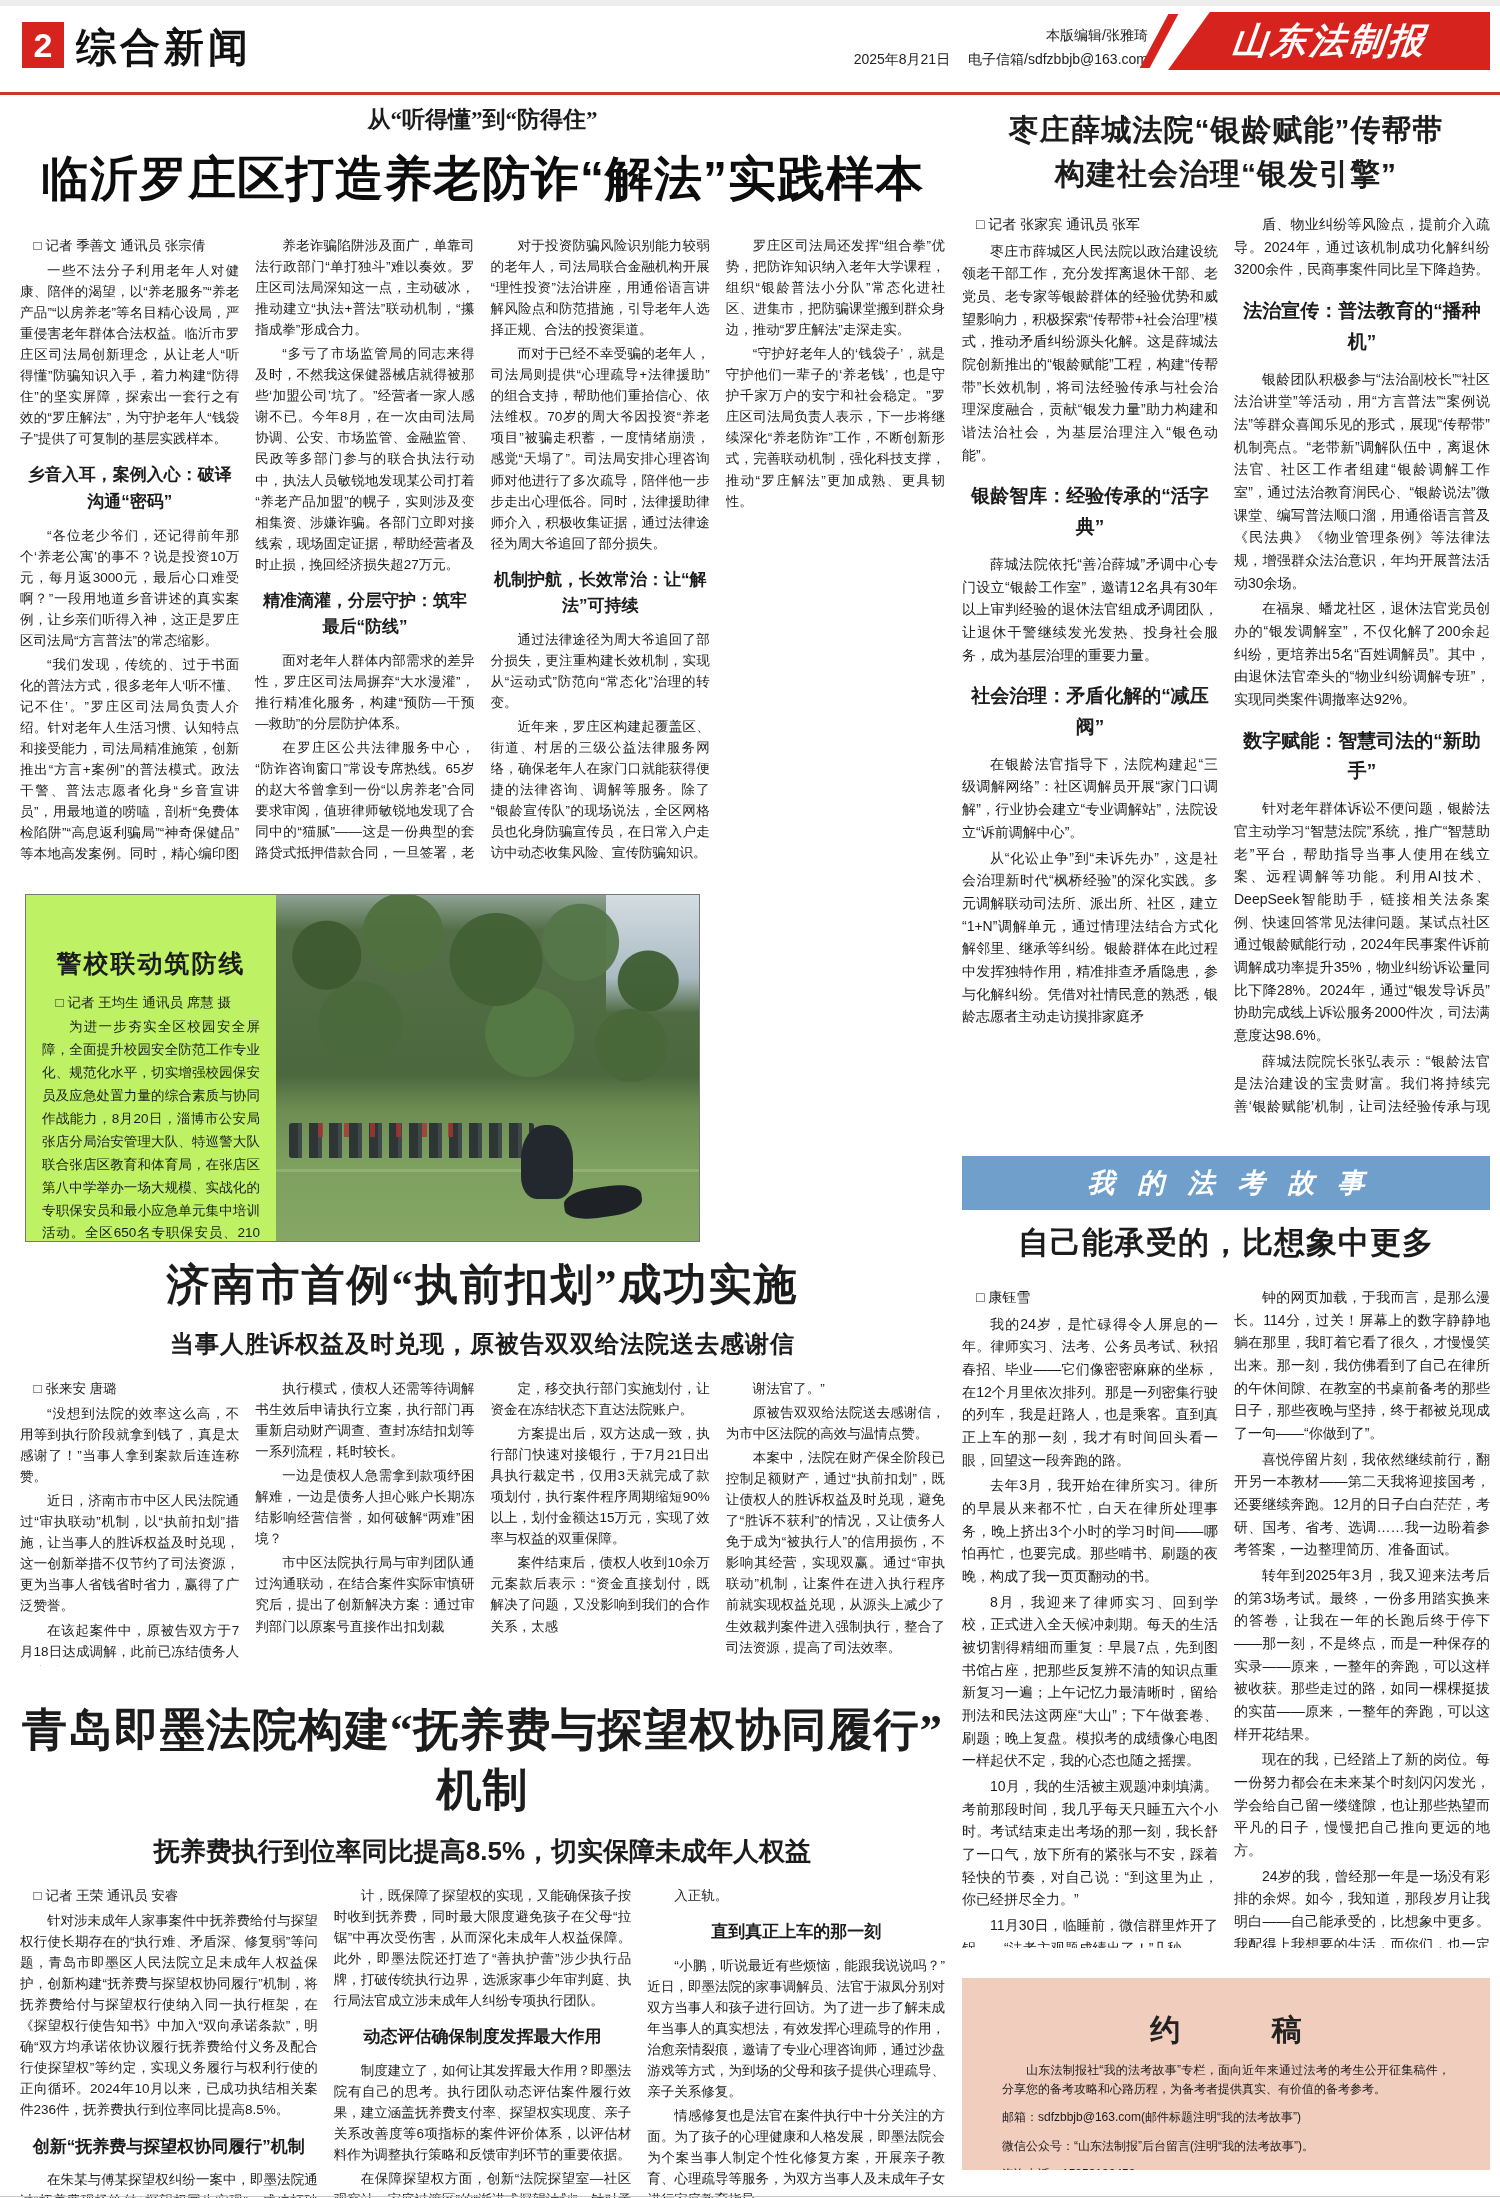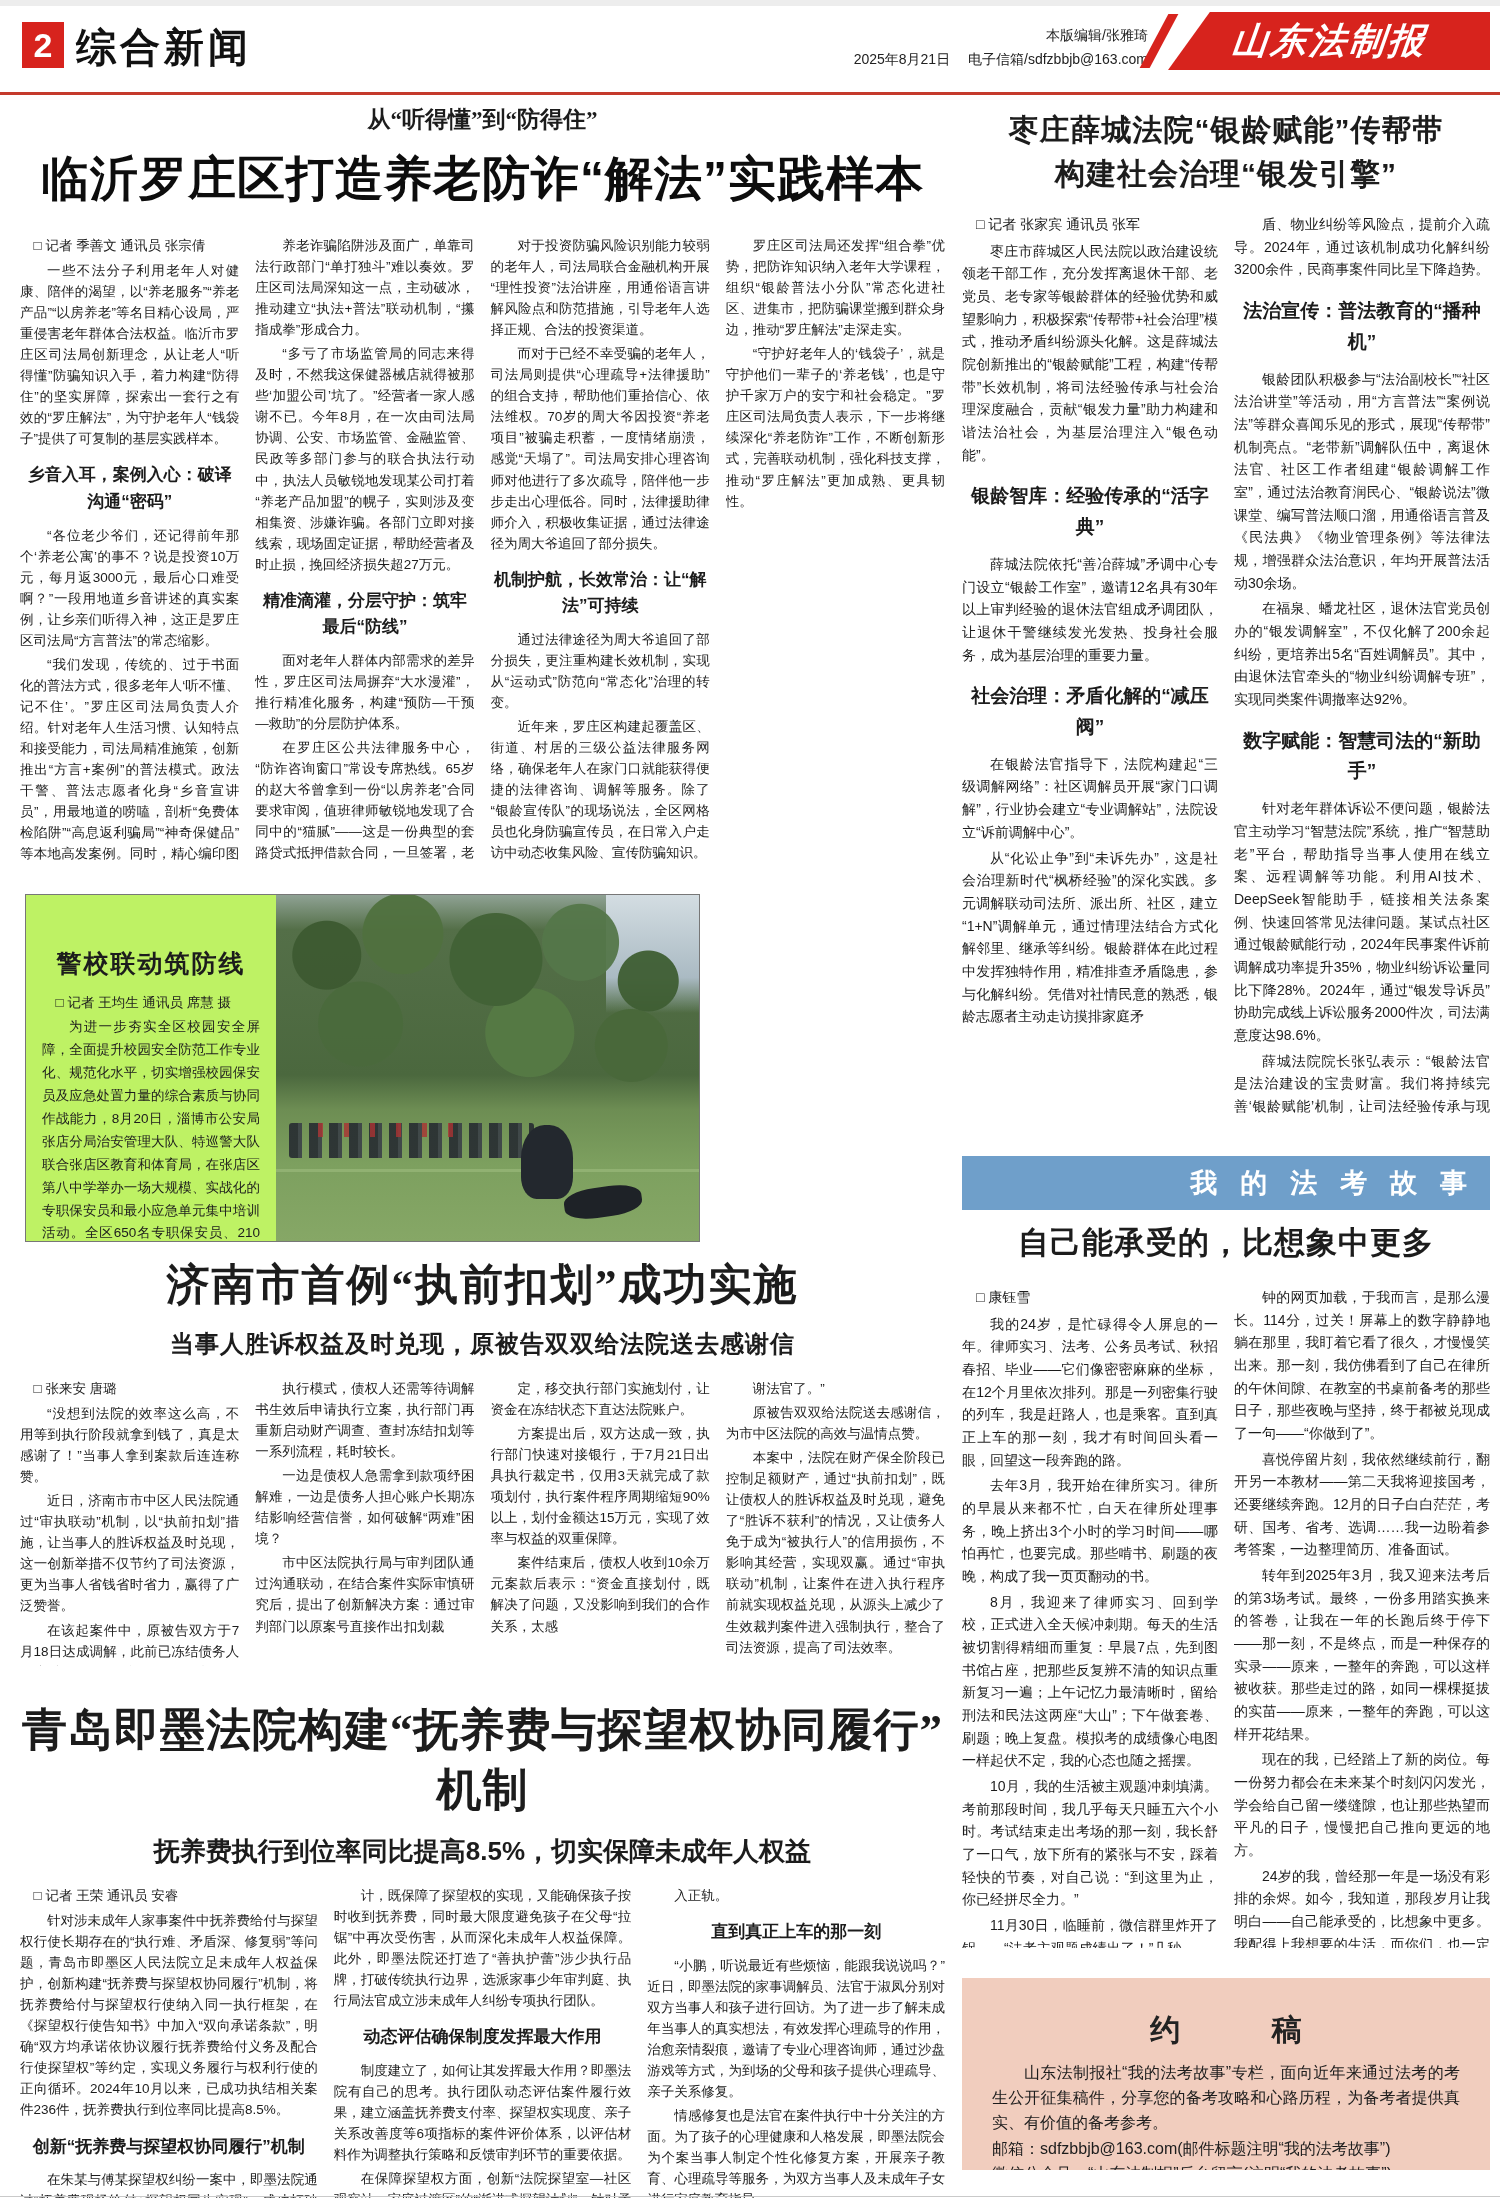--- a/index.html
+++ b/index.html
@@ -70,32 +70,32 @@
   .art-qingdao h3{font-size:26px;font-weight:bold;text-align:center;margin:14px 0 0;}
   .art-qingdao .cols{margin-top:16px;height:352px;}
   
   .art-zao{position:absolute;left:962px;top:102px;width:528px;}
   .art-zao h2{font-size:30px;font-weight:900;text-align:center;margin:0;line-height:1.45;letter-spacing:1px;}
   .art-zao .cols{margin-top:18px;height:902px;}
   .art-zao .news-col{font-size:14px;line-height:1.62;}
   .art-zao .col-subhead{font-size:19px;margin:15px 0 10px;}
   
   .fakao-banner{position:absolute;left:962px;top:1150px;width:528px;height:54px;background:#6f9fca;
-                display:flex;align-items:center;justify-content:flex-end;}
+                display:flex;align-items:center;justify-content:center;font-style:italic;}
   .fakao-banner span{color:#fff;font-size:27px;font-weight:bold;letter-spacing:0.85em;text-indent:0.85em;}
   .art-fakao{position:absolute;left:962px;top:1216px;width:528px;}
   .art-fakao h2{font-size:31px;font-weight:900;text-align:center;margin:0;letter-spacing:1px;}
   .art-fakao .cols{margin-top:22px;height:662px;}
   .art-fakao .news-col{font-size:14px;line-height:1.62;}
   
   .yuegao{position:absolute;left:962px;top:1972px;width:528px;height:192px;background:#f1cdbe;
           box-sizing:border-box;padding:28px 30px;overflow:hidden;}
   .yuegao h3{font-family:"Liberation Serif",serif;font-size:30px;font-weight:bold;text-align:center;
              margin:4px 0 10px;letter-spacing:1.4em;text-indent:1.4em;color:#222;}
-  .yuegao p{font-size:16px;line-height:1.55;margin:0;text-align:justify;}
+  .yuegao p{font-size:12px;line-height:1.55;margin:10px;text-align:justify;}
   .yuegao .intro{text-indent:2em;margin-bottom:2px;}
 </style>
 </head>
 <body>
 
 <div id="page">
 
   <div class="hdr">
     <div class="edition-box">2</div>
     <div class="section-title">综合新闻</div>

